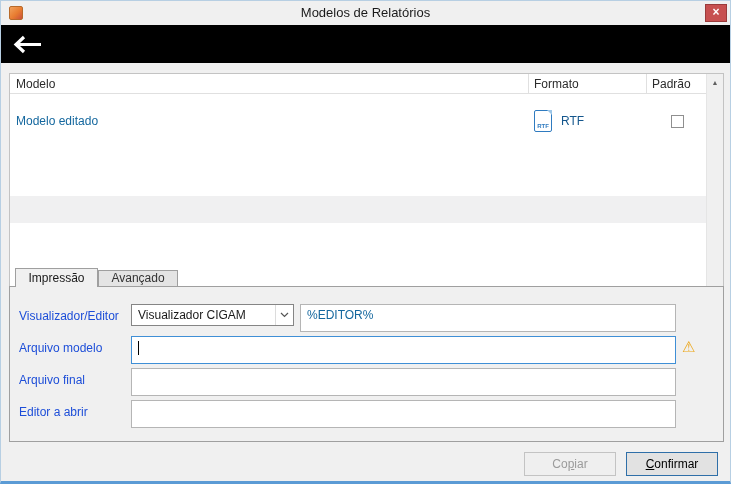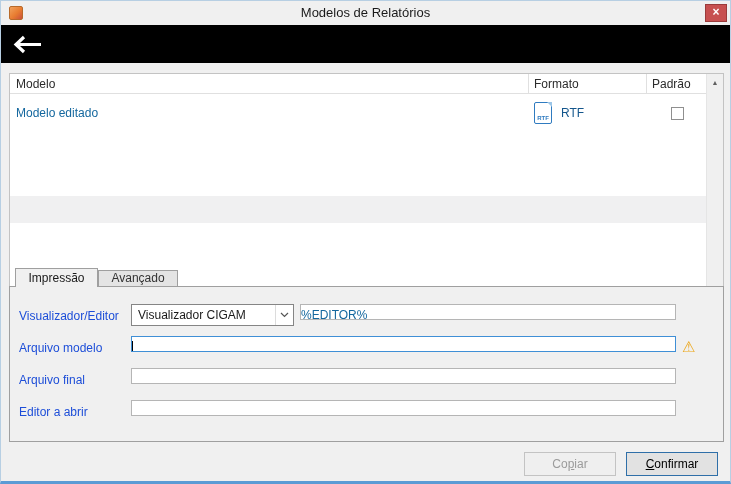--- a/index.html
+++ b/index.html
@@ -30,21 +30,21 @@
                  border-bottom:1px solid #e0e0e0; }
   .gh-label { position:absolute; top:3px; color:#2b2b2b; }
   .gh-modelo { left:6px; }
   .gh-formato { left:524px; }
   .gh-padrao { left:642px; }
   .hsep { position:absolute; top:0; height:20px; width:1px; background:#e0e0e0; }
   .hsep1 { left:518px; } .hsep2 { left:636px; }
 
   .grid-body { position:absolute; top:20px; left:0; right:17px; bottom:0; background:#fff; }
   .grow { position:absolute; left:0; right:0; height:38px; }
-  .grow1 { top:0;text-align:center; }
+  .grow1 { top:8px;text-align:center; }
   .grow2 { top:38px; background:#cbe8f6; }
   .stripe-gray { position:absolute; left:0; right:0; top:102px; height:27px; background:#f0f0f1; }
   .cell-modelo { position:absolute; left:6px; top:0; height:38px; line-height:38px; color:#14679e; }
   .cell-formato { position:absolute; left:518px; top:0; width:118px; height:38px;
                   display:flex; align-items:center; gap:9px; padding-left:6px; }
   .formato-label { color:#14568c; }
   .cell-padrao { position:absolute; left:636px; top:0; width:62px; height:38px;
                  display:flex; align-items:center; justify-content:center; }
   .checkbox { width:13px; height:13px; background:#fff; border:1px solid #8f8f8f; cursor:pointer; }
 
@@ -75,22 +75,22 @@
 
   .flabel { position:absolute; left:18px; color:#1d4ed8; z-index:4; }
   .flabel1 { top:308px; } .flabel2 { top:340px; } .flabel3 { top:372px; } .flabel4 { top:404px; }
 
   .combo { position:absolute; left:130px; top:303px; width:163px; height:22px; background:#fff;
            border:1px solid #858585; z-index:4; cursor:pointer; }
   .combo-text { position:absolute; left:6px; top:3px; color:#1a1a1a; white-space:nowrap; }
   .combo-arrow { position:absolute; right:0; top:0; width:18px; height:100%; display:flex;
                  align-items:center; justify-content:center; border-left:1px solid #dcdcdc; }
 
-  .tfield { position:absolute; height:16px; background:#fff; border:1px solid #b5b5b5;
-            padding:3px 0; z-index:4; cursor:text; white-space:nowrap; overflow:hidden; }
+  .tfield { position:absolute; height:28px; background:#fff; border:1px solid #b5b5b5;
+            padding:3px 6px; z-index:4; cursor:text; white-space:nowrap; overflow:hidden; }
   .f-editor { left:299px; top:303px; width:376px; color:#14679e; }
   .f-modelo { left:130px; top:335px; width:545px; border:1px solid #3f8fd6; }
   .f-final  { left:130px; top:367px; width:545px; }
   .f-abrir  { left:130px; top:399px; width:545px; }
   .caret { display:inline-block; width:1px; height:14px; background:#000; vertical-align:middle; }
 
   .warning-icon { position:absolute; left:681px; top:336px; z-index:4; color:#eca71c;
                   font-size:15px; line-height:20px; }
 
   

